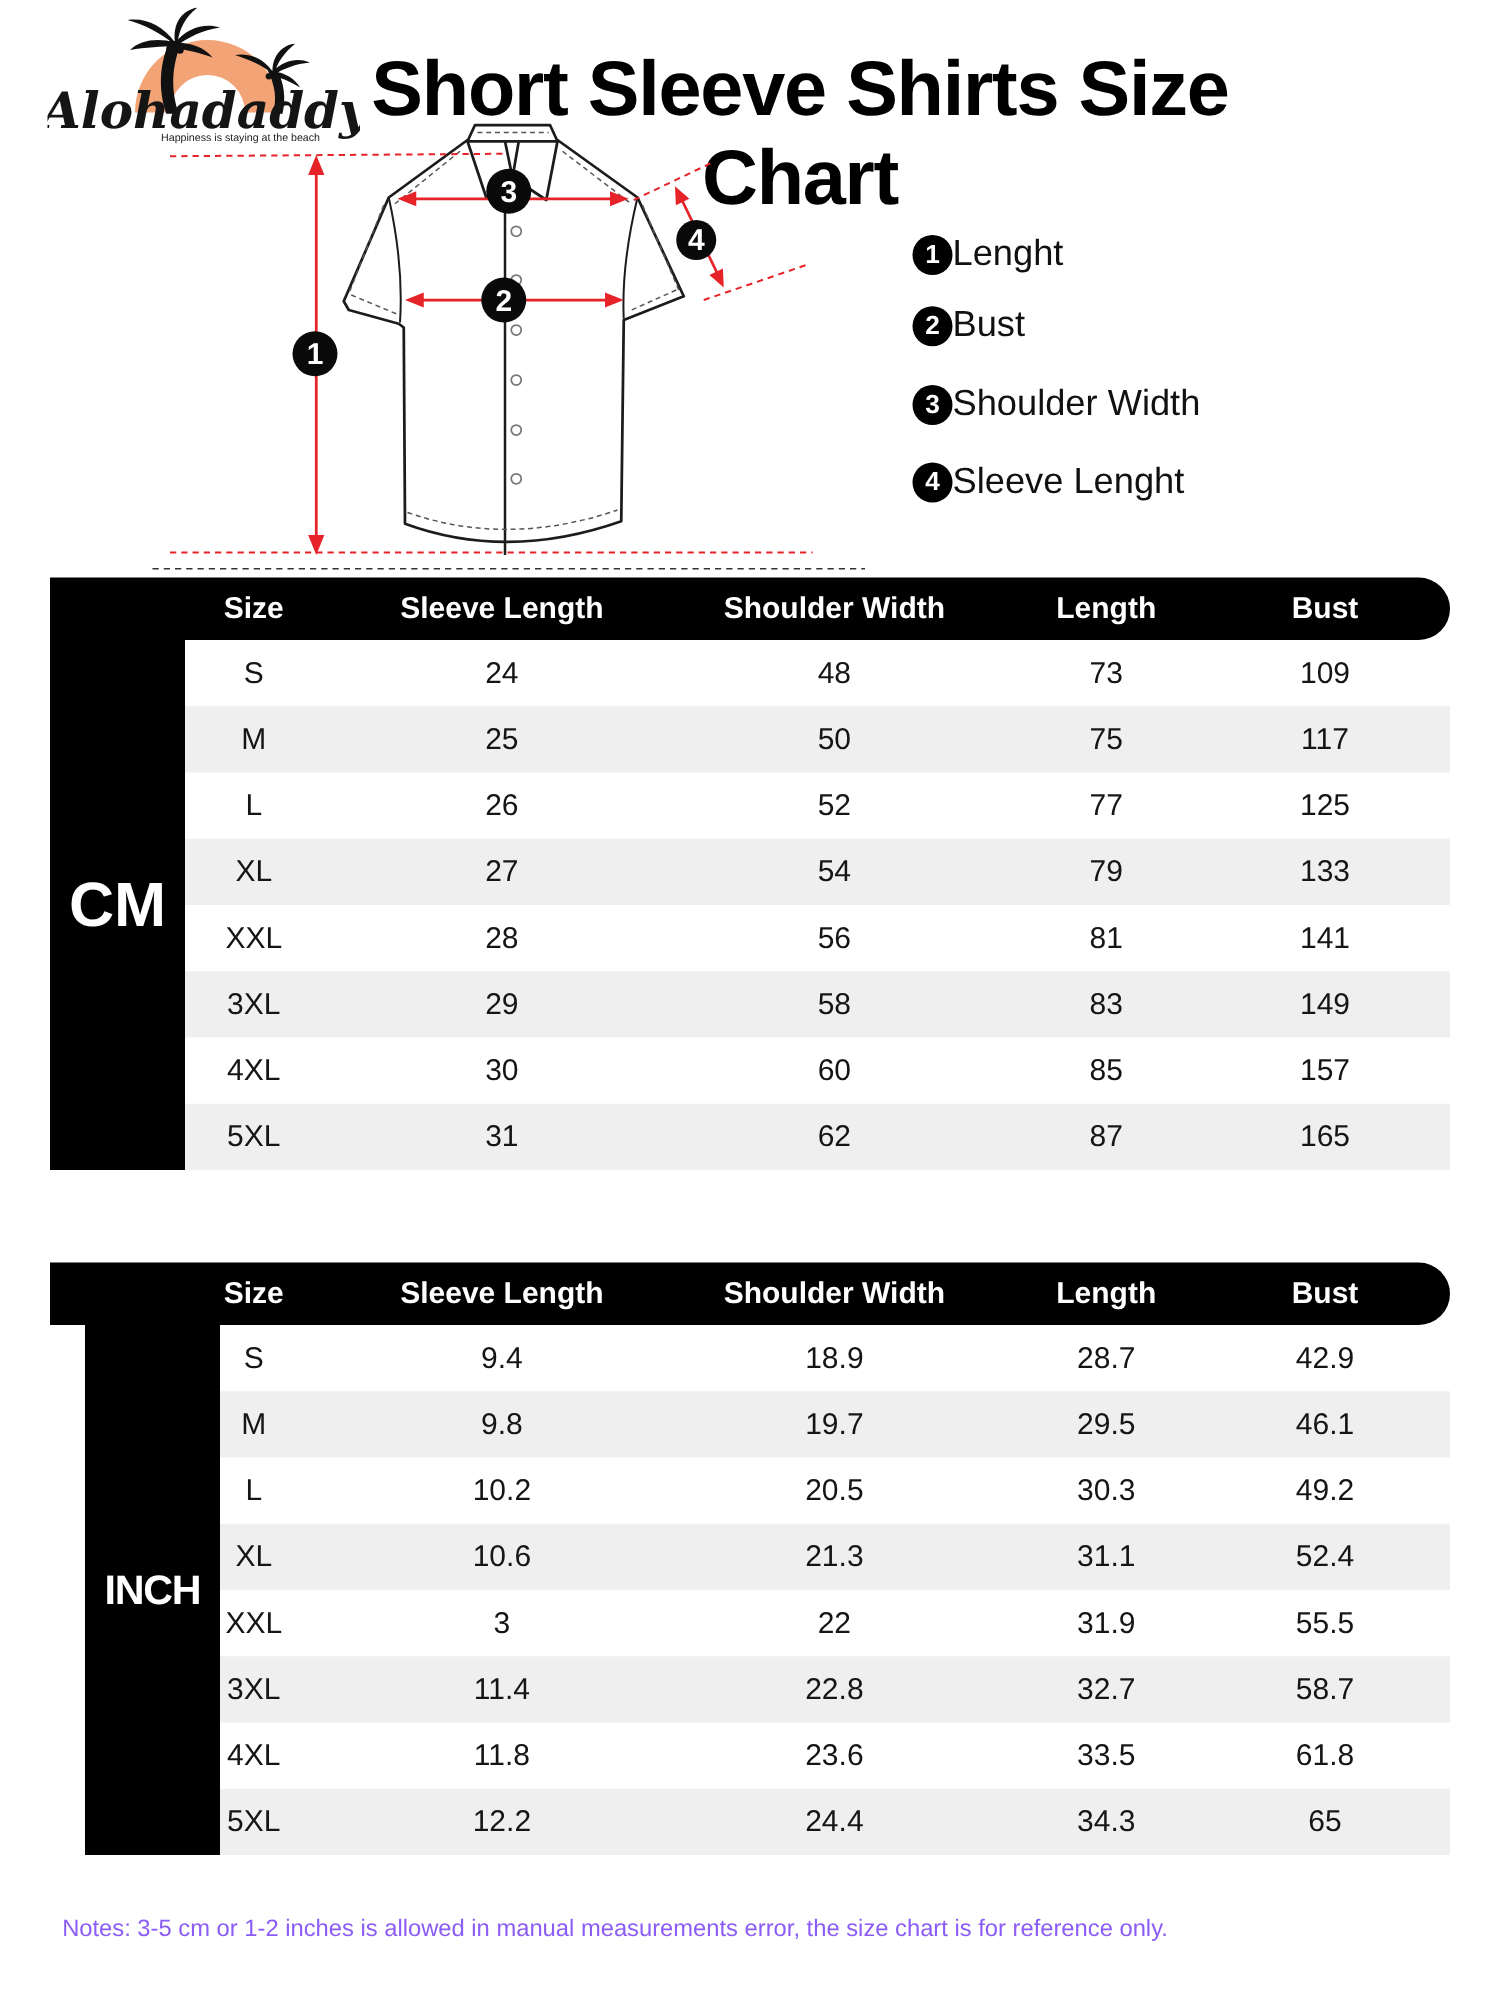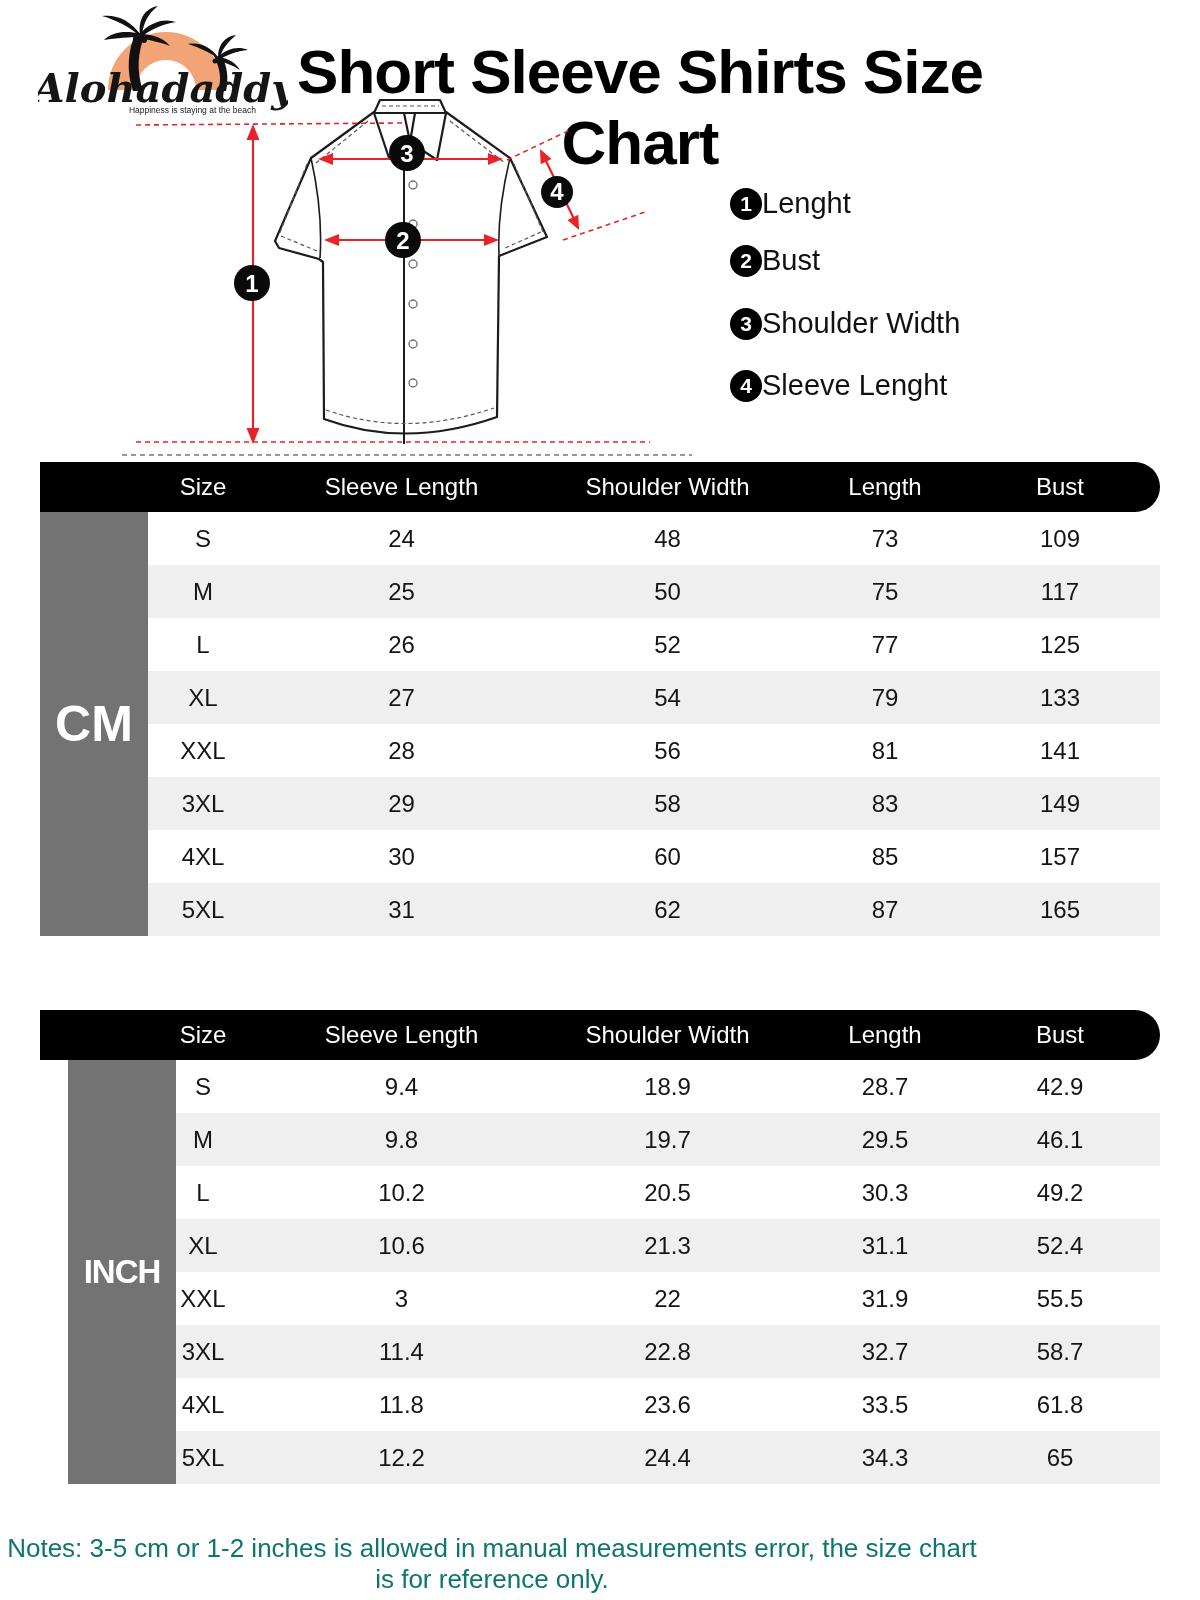--- a/index.html
+++ b/index.html
@@ -29,35 +29,35 @@
                 display:inline-flex;align-items:center;justify-content:center;
                 font-size:21px;font-weight:bold;flex:0 0 32px;}
   .legend-label{margin-left:0;font-size:29px;color:#111;}
 
   
   .tbl-slot{position:absolute;left:40px;width:1120px;}
   #cm-slot{top:462px;}
   #inch-slot{top:1010px;}
   .tbl-head{display:grid;grid-template-columns:108px 110px 287px 245px 190px 160px;
             height:50px;background:#000;border-radius:0 26px 26px 0;align-items:center;}
-  .th{color:#fff;font-weight:normal;font-size:24px;text-align:center;}
+  .th{color:#fff;font-weight:bold;font-size:24px;text-align:center;}
   .tbl-body{position:relative;margin-top:0;}
-  .unit-cell{position:absolute;left:0;top:0;width:108px;height:100%;background:#737373;
+  .unit-cell{position:absolute;left:0;top:0;width:108px;height:100%;background:#000000;
              color:#fff;font-weight:bold;display:flex;align-items:center;justify-content:center;}
   .unit-big{font-size:50px;letter-spacing:0px;}
   .unit-small{font-size:33px;letter-spacing:-1px;margin-left:28px;}
   .tbl-rows{margin-left:108px;}
   .tr{display:grid;grid-template-columns:110px 287px 245px 190px 160px;height:53px;
       align-items:center;}
   .tr:nth-child(even){background:#efefef;}
   .td{text-align:center;font-size:24px;color:#151515;}
 
   
   .notes{position:absolute;left:0;top:1533px;width:984px;text-align:center;
-         font-size:26px;color:#0f766e;}
+         font-size:19px;color:#8b5cf6;}
 </style>
 </head>
 <body>
 
 <div class="page">
 
   <div class="logo">
     <svg width="250" height="112" viewBox="0 0 250 112">
 
       <path d="M 70,84 A 58,58 0 0 1 186,84 L 158,84 A 30,30 0 0 0 98,84 Z" fill="#f2a477"></path>

